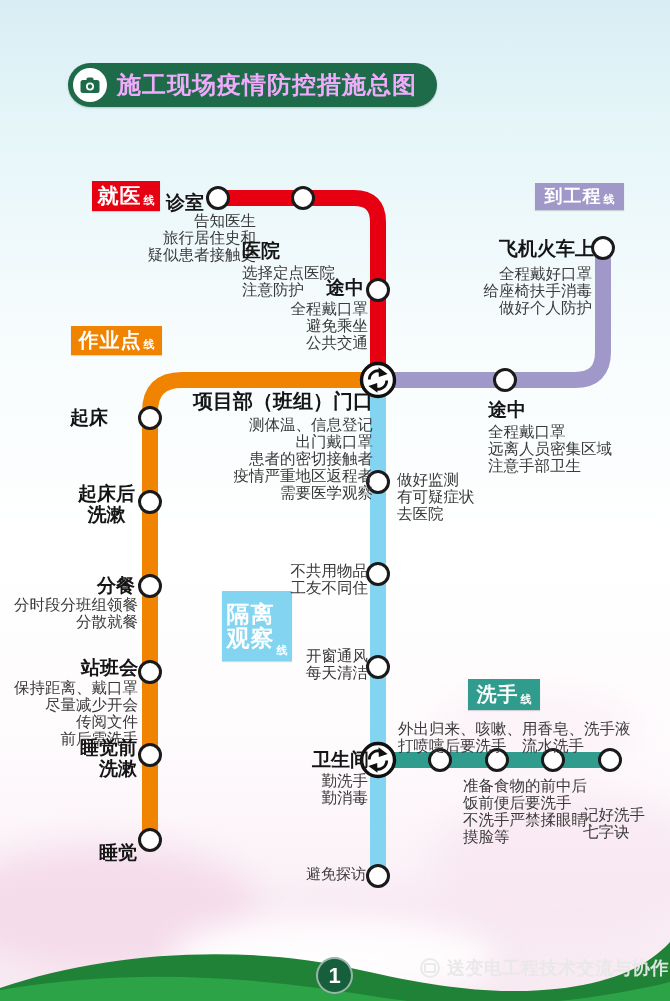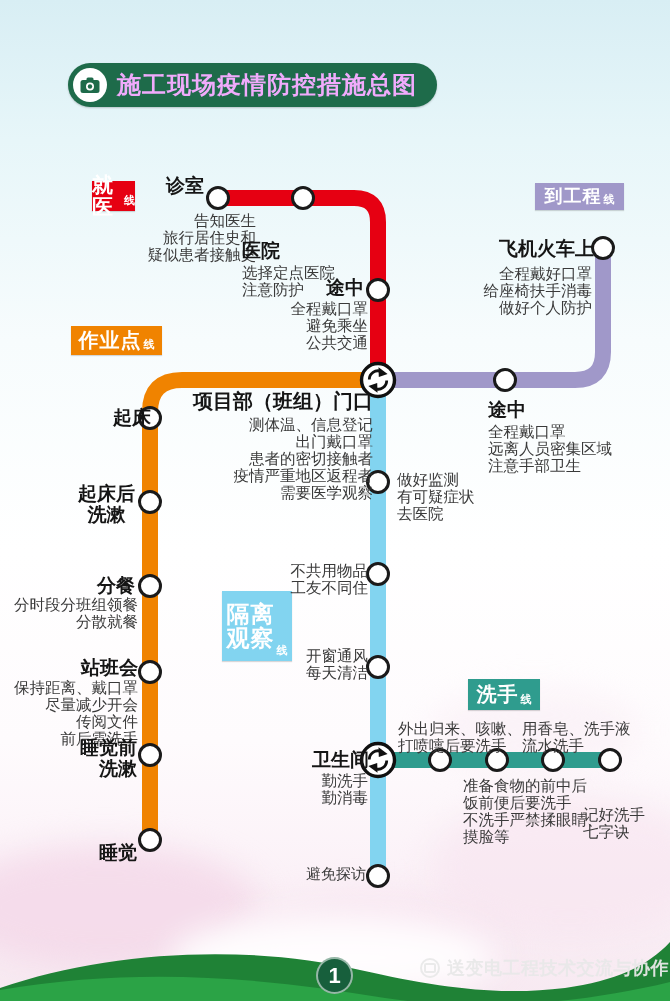--- a/index.html
+++ b/index.html
@@ -13,21 +13,21 @@
   
   .title-pill{position:absolute;left:68px;top:63px;height:44px;display:flex;align-items:center;
     border-radius:22px;padding:0 20px 0 5px;gap:10px;box-shadow:0 1px 2px rgba(0,0,0,.2);}
   .title-icon-circle{width:34px;height:34px;border-radius:50%;background:#fff;display:flex;align-items:center;justify-content:center;flex:0 0 auto;}
   .title-text{color:#f0abfc;font-weight:bold;font-size:24px;letter-spacing:1px;white-space:nowrap;}
 
   
   .badge{position:absolute;color:#fff;font-weight:bold;display:flex;align-items:center;justify-content:center;box-shadow:0 1px 1px rgba(0,0,0,.15);}
   .badge .main{white-space:pre-line;line-height:1.05;letter-spacing:1px;}
   .badge .suffix{font-size:11px;align-self:flex-end;margin:0 0 3px 2px;}
-  .badge-red{left:92px;top:181px;width:43px;height:30px;}   .badge-red .main{font-size:21px;}
+  .badge-red{left:92px;top:181px;width:68px;height:30px;}   .badge-red .main{font-size:21px;}
   .badge-purple{left:535px;top:183px;width:89px;height:27px;} .badge-purple .main{font-size:18px;}
   .badge-orange{left:71px;top:326px;width:91px;height:29px;}  .badge-orange .main{font-size:20px;}
   .badge-cyan{left:222px;top:591px;width:70px;height:70px;}   .badge-cyan .main{font-size:23px;}
   .badge-teal{left:468px;top:679px;width:72px;height:31px;}   .badge-teal .main{font-size:20px;}
 
   
   .map-svg{position:absolute;left:0;top:0;}
 
   
   .lbl{position:absolute;z-index:5;}
@@ -133,21 +133,21 @@
   <div class="badge badge-cyan" style="background-color: rgb(130, 212, 240);">
     <span class="main">隔离
 观察</span>
     <span class="suffix">线</span>
   </div>
   <div class="badge badge-teal" style="background-color: rgb(47, 156, 142);">
     <span class="main">洗手</span>
     <span class="suffix">线</span>
   </div>
 
-  <div class="lbl r" style="right:466px;top:175px;">
+  <div class="lbl r" style="right:466px;top:192px;">
     <div class="name">诊室</div>
   </div>
   <div class="lbl r" style="right:414px;top:212px;">
     <div class="desc">告知医生
 旅行居住史和
 疑似患者接触史</div>
   </div>
   <div class="lbl c" style="left:242px;top:211px;width:112px;">
     <div class="name">医院</div>
     <div class="desc" style="margin-top:3px;">选择定点医院
@@ -183,21 +183,21 @@
     <div class="desc">测体温、信息登记
 出门戴口罩
 患者的密切接触者
 疫情严重地区返程者
 需要医学观察</div>
   </div>
   <div class="lbl r" style="right:297px;top:390px;">
     <div class="name name-lg">项目部（班组）门口</div>
   </div>
 
-  <div class="lbl r" style="right:519px;top:407px;margin-left:37px;">
+  <div class="lbl r" style="right:562px;top:407px;margin-left:37px;">
     <div class="name">起床</div>
   </div>
   <div class="lbl r" style="right:535px;top:483px;text-align:center;">
     <div class="name">起床后
 洗漱</div>
   </div>
   <div class="lbl r" style="right:535px;top:575px;">
     <div class="name">分餐</div>
   </div>
   <div class="lbl r" style="right:532px;top:596px;">

